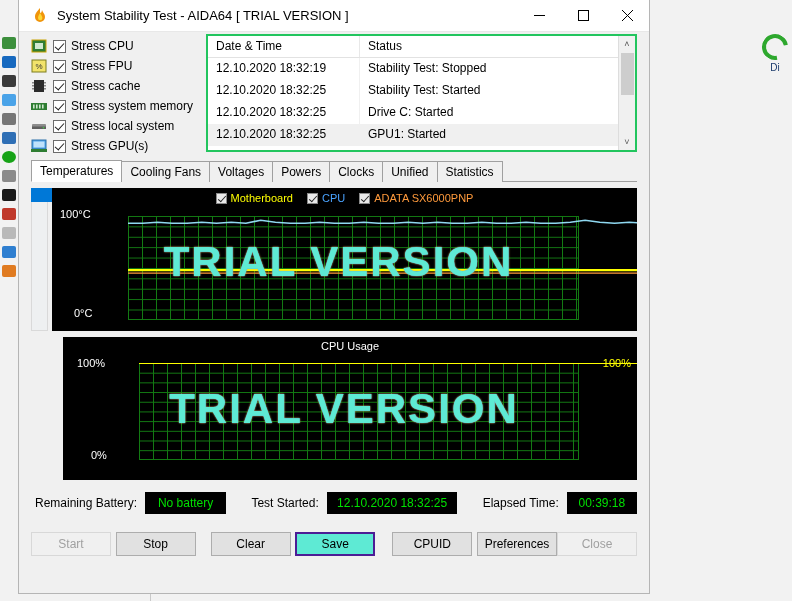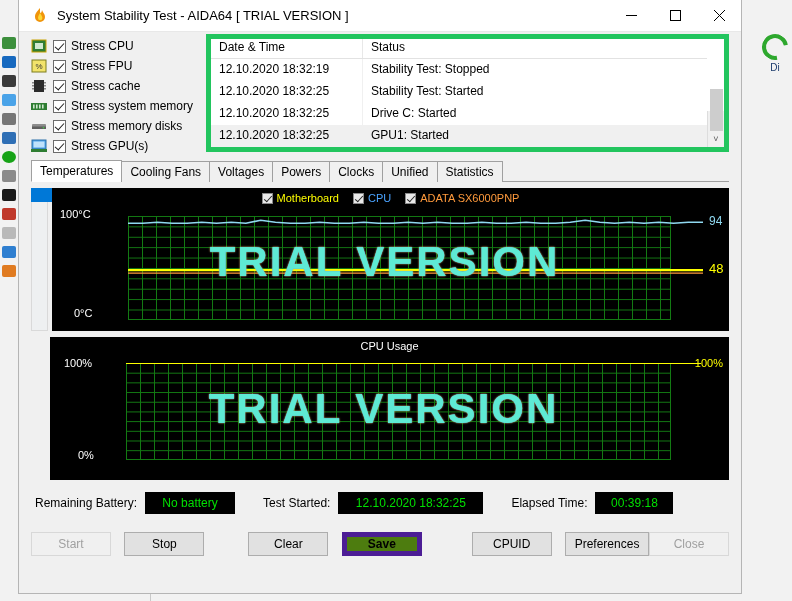--- a/index.html
+++ b/index.html
@@ -21,21 +21,21 @@
   .recycle-ring {
     width:26px; height:26px; margin:0 auto;
     border:4px solid #2ea82e; border-radius:50%;
     border-right-color:transparent; transform:rotate(35deg);
   }
   .desk-label { font-size:10px; color:#1b3a6b; margin-top:2px; }
   #desk-bottom-line { position:absolute; left:150px; bottom:0; width:642px; height:14px; border-left:1px solid #c9c9c9; }
 
   
   #window {
-    position:absolute; left:18px; top:0; width:724px; height:594px;
+    position:absolute; left:18px; top:0; width:632px; height:594px;
     background:#f0f0f0;
     border:1px solid #b5b5b5;
     border-top:none;
     display:flex; flex-direction:column;
   }
   #titlebar {
     height:32px; background:#ffffff;
     display:flex; align-items:center;
     border-bottom:1px solid #e8e8e8;
     flex:none;
@@ -61,22 +61,22 @@
   }
   .cb.checked::after {
     content:""; position:absolute; left:3px; top:0px;
     width:4px; height:8px; border:solid #222; border-width:0 1.6px 1.6px 0;
     transform:rotate(42deg);
   }
   .stress-label { font-size:12px; color:#000; white-space:nowrap; }
 
   
   #log-wrap {
-    flex:1; border:5px solid #22c55e; background:#fff;
-    display:flex; overflow:hidden;align-items:flex-end;
+    flex:1; border:2px solid #22c55e; background:#fff;
+    display:flex; overflow:hidden;
   }
   #log-table { flex:1; display:flex; flex-direction:column; }
   #log-head { display:flex; height:22px; border-bottom:1px solid #e2e2e2; }
   .lh { font-size:12px; color:#000; padding:3px 0 0 8px; }
   .lh.c1 { width:152px; border-right:1px solid #e8e8e8; }
   .lh.c2 { flex:1; }
   .log-row { display:flex; height:22px; }
   .log-row.alt { background:#f0f0f0; }
   .lc { font-size:12px; color:#000; padding:3px 0 0 8px; white-space:nowrap; }
   .lc.c1 { width:152px; border-right:1px solid #f0f0f0; }
@@ -155,21 +155,21 @@
   .gap { width:28px; }
 
   
   #btnbar { display:flex; align-items:center; height:40px; margin-top:8px; flex:none; }
   .btn {
     height:24px; min-width:74px; background:#e1e1e1; border:1px solid #adadad;
     font-size:12px; color:#000; font-family:"Liberation Sans", sans-serif;
     display:flex; align-items:center; justify-content:center; padding:0 10px;
   }
   .btn.disabled { color:#a0a0a0; background:#f0f0f0; border-color:#d8d8d8; }
-  .btn.focus { border:5px solid #4c1d95; background:#4d7c0f;font-weight:bold; }
+  .btn.focus { border:2px solid #4c1d95; background:#5eead4; }
   .bgap-s { width:14px; }
   .bgap-m { width:46px; }
   .bgap-l { width:52px; }
   #btn-spacer { flex:1; }
 </style>
 </head>
 <body>
 
 <div id="desktop">
   <div id="desk-left-strip">
@@ -283,21 +283,21 @@
 
         <div class="stress-row">
           <span class="sico">
             <svg width="16" height="14" viewBox="0 0 16 14">
                 <rect x="1" y="5" width="14" height="5" rx="1" fill="#8d8d8d"></rect>
                 <rect x="1" y="7.5" width="14" height="2.5" fill="#5f5f5f"></rect>
                 <circle cx="12.5" cy="8.7" r="0.8" fill="#3fd23f"></circle>
               </svg>
           </span>
           <span class="cb checked"></span>
-          <span class="stress-label">Stress memory disks</span>
+          <span class="stress-label">Stress local system</span>
         </div>
 
         <div class="stress-row">
           <span class="sico">
             <svg width="16" height="14" viewBox="0 0 16 14">
                 <rect x="1" y="1" width="14" height="9" fill="#4aa3e8" stroke="#2b6fa8"></rect>
                 <rect x="2.5" y="2.5" width="11" height="6" fill="#bfe2fb"></rect>
                 <rect x="0" y="10" width="16" height="3" fill="#2e7d32"></rect>
               </svg>
           </span>
@@ -392,21 +392,21 @@
             </div>
 
           <div class="watermark" id="t-wm" style="top:50px; font-size:42px;">TRIAL VERSION</div>
 
           <div class="val-lab" id="v-cpu" style="color: rgb(143, 216, 240); font-size: 12px; left: 657px; top: 26.24px;">94</div>
           <div class="val-lab" id="v-mb" style="color: rgb(255, 255, 0); font-size: 13px; left: 657px; top: 73.08px;">48</div>
           <div class="val-lab" id="v-ssd" style="color: rgb(255, 154, 60); font-size: 11px; left: 681px; top: 63.2px; font-family: Liberation Mono, monospace;">45</div>
         </div>
       </div>
 
-      <div class="chart-outer" style="margin-left:19px;text-decoration:underline;">
+      <div class="chart-outer" style="margin-left:32px;text-decoration:underline;">
         <div class="chart" id="cpu-chart">
           <div class="chart-title">CPU Usage</div>
 
           <div class="axis-lab" style="left:14px; top:20px;">100%</div>
           <div class="axis-lab" style="left:28px; top:112px;">0%</div>
           <div class="axis-lab" style="right:6px; top:20px; color:#ffff00;">100%</div>
 
           <div class="plot" id="c-plot" style="left:76px; top:26px; right:58px; height:97px; background-size:14px 9.7px;"></div>
 
           <div class="series-line" id="line-usage" style="left: 76px; top: 26px; width: 575px; height: 97px;">

